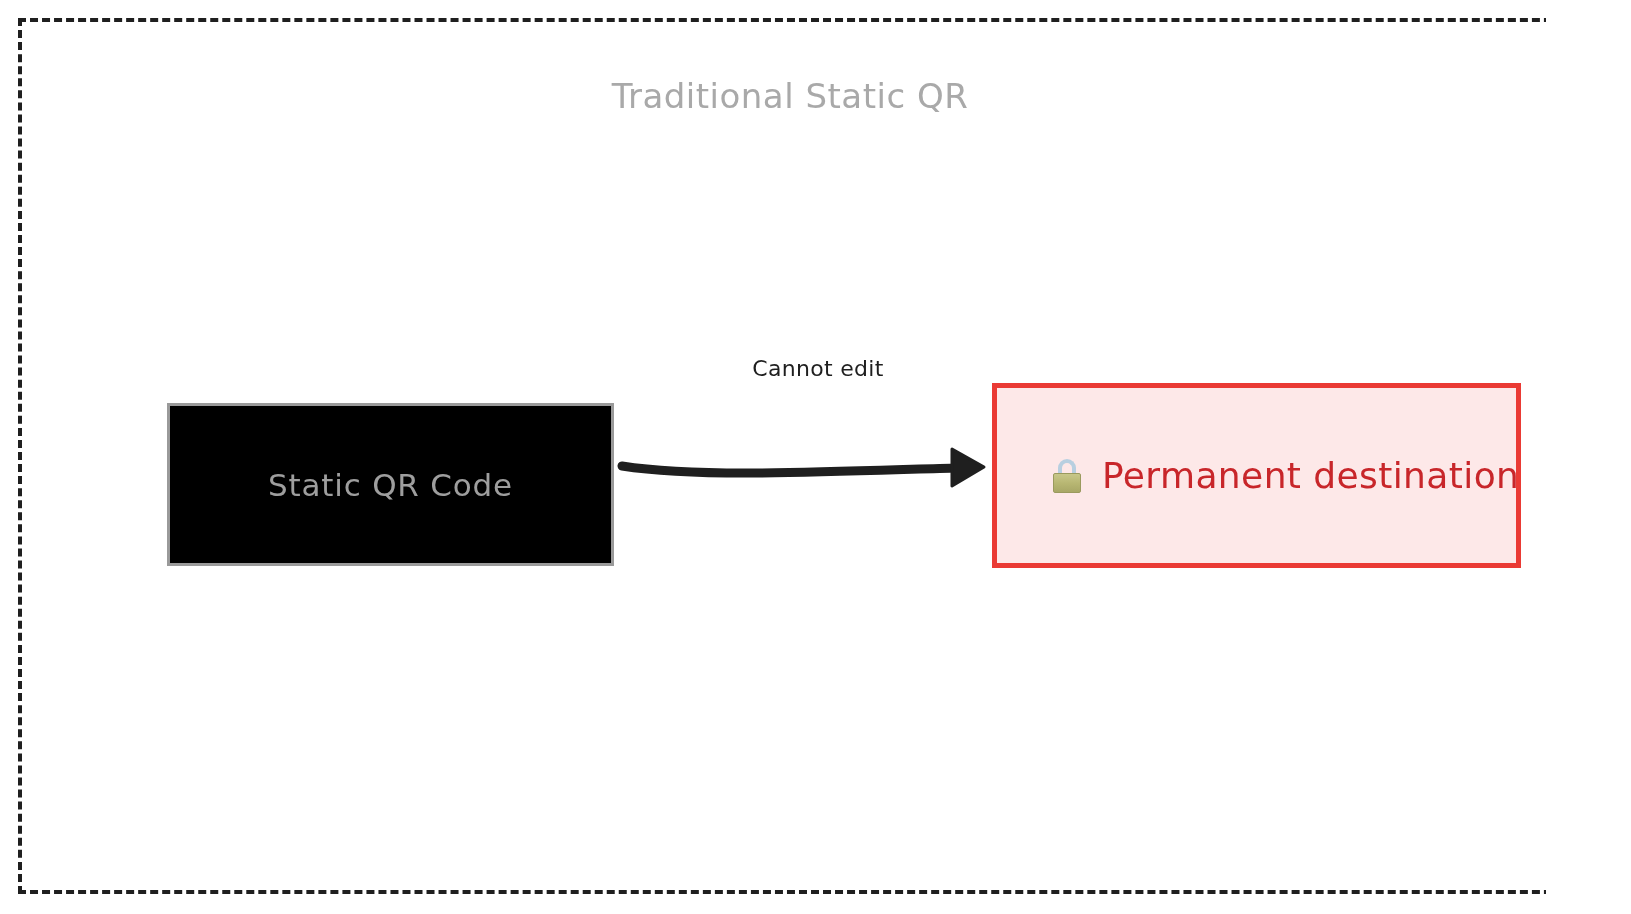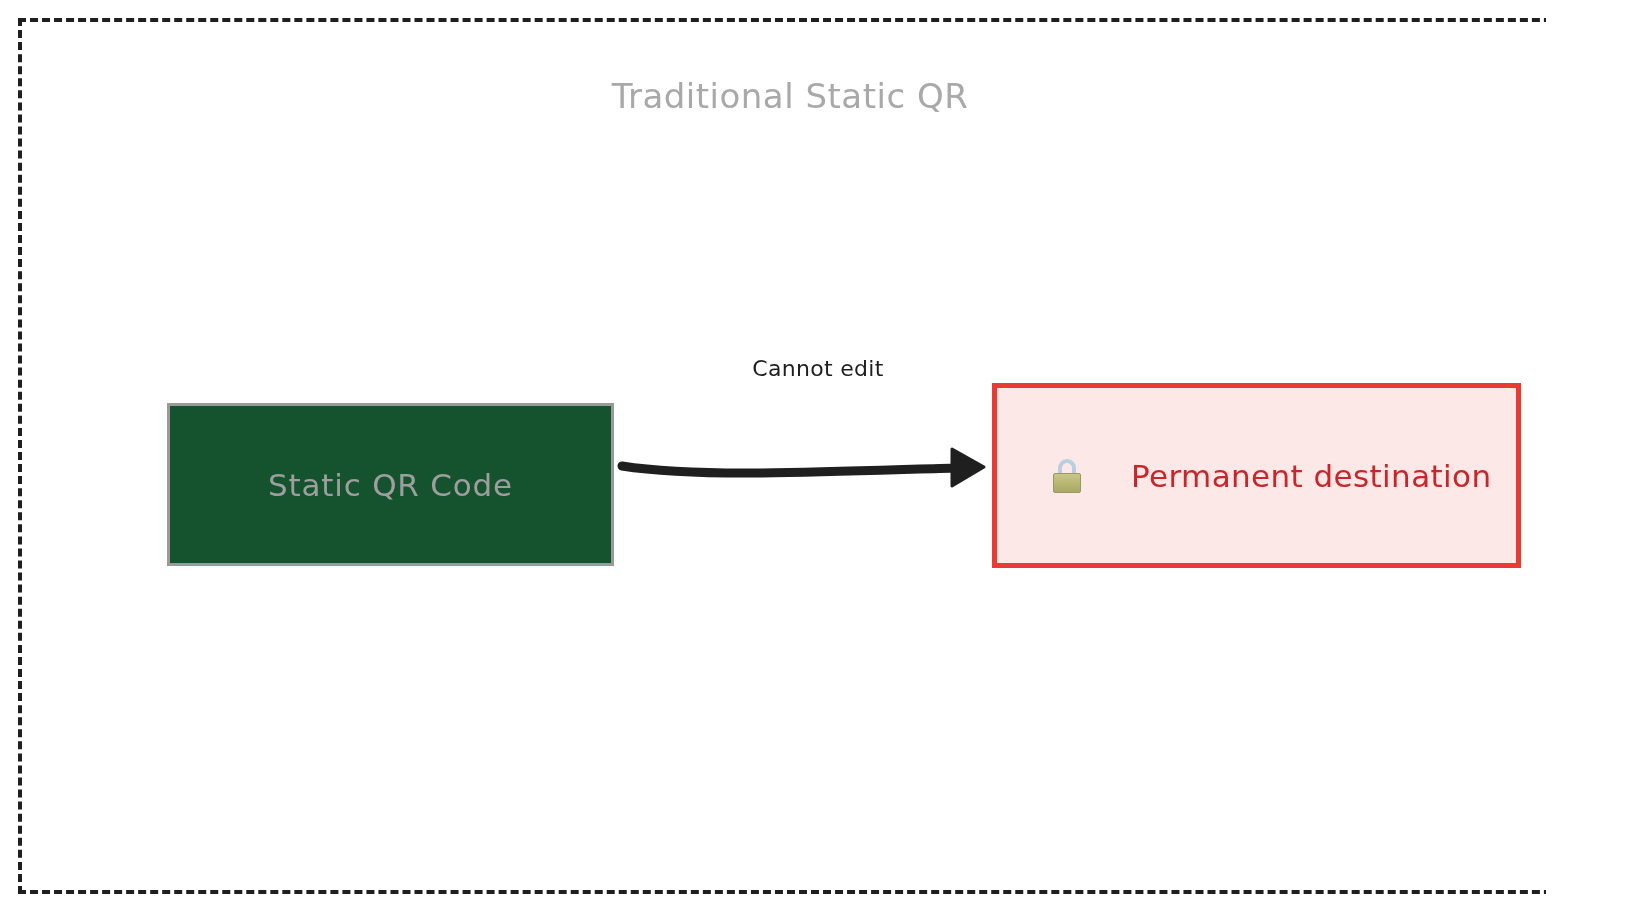--- a/index.html
+++ b/index.html
@@ -46,21 +46,21 @@
   }
 
   
   .node-static {
     position: absolute;
     left: 167px;
     top: 403px;
     width: 447px;
     height: 163px;
     box-sizing: border-box;
-    background: #14532d;
+    background: #000000;
     border: 3px solid #9a9a9a;
     display: flex;
     align-items: center;
     justify-content: center;
   }
   .node-static-label {
     font-family: "DejaVu Sans", sans-serif;
     font-size: 31px;
     letter-spacing: 0.8px;
     color: #9e9e9e;
@@ -106,26 +106,25 @@
     top: 14px;
     width: 28px;
     height: 20px;
     border-radius: 2px;
     background: linear-gradient(180deg, #c8c78a 0%, #b8b773 50%, #a8a766 100%);
     border: 1px solid #9a9a5e;
     box-sizing: border-box;
   }
   .node-permanent-label {
     font-family: "DejaVu Sans", sans-serif;
-    font-size: 31px;
+    font-size: 36px;
     font-weight: 400;
     letter-spacing: 0.4px;
     color: #c8262a;
     white-space: nowrap;
-    margin-left: 29px;
   }
 
   
   .edge-svg {
     position: absolute;
     left: 0;
     top: 0;
     width: 1631px;
     height: 914px;
     pointer-events: none;

